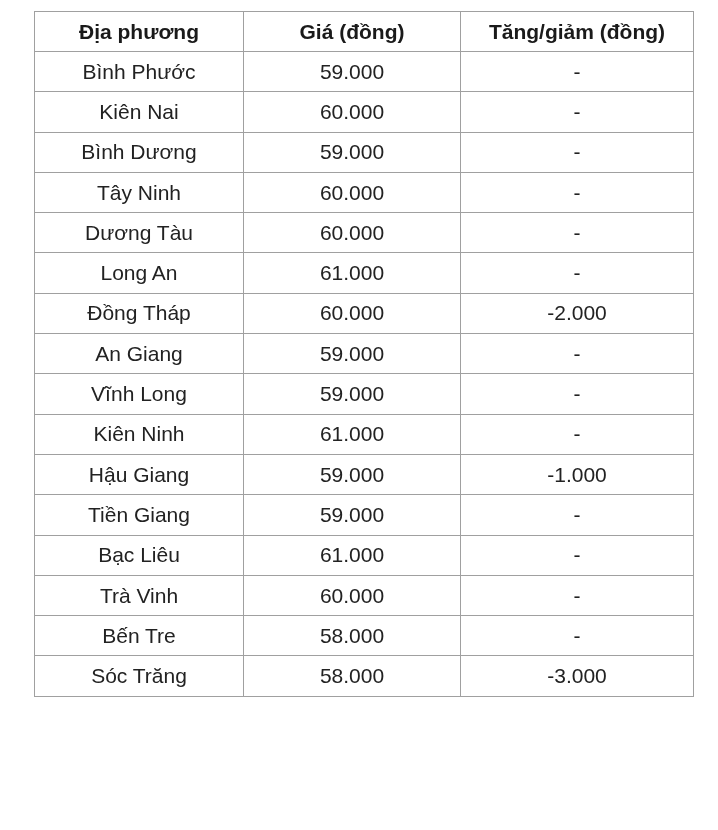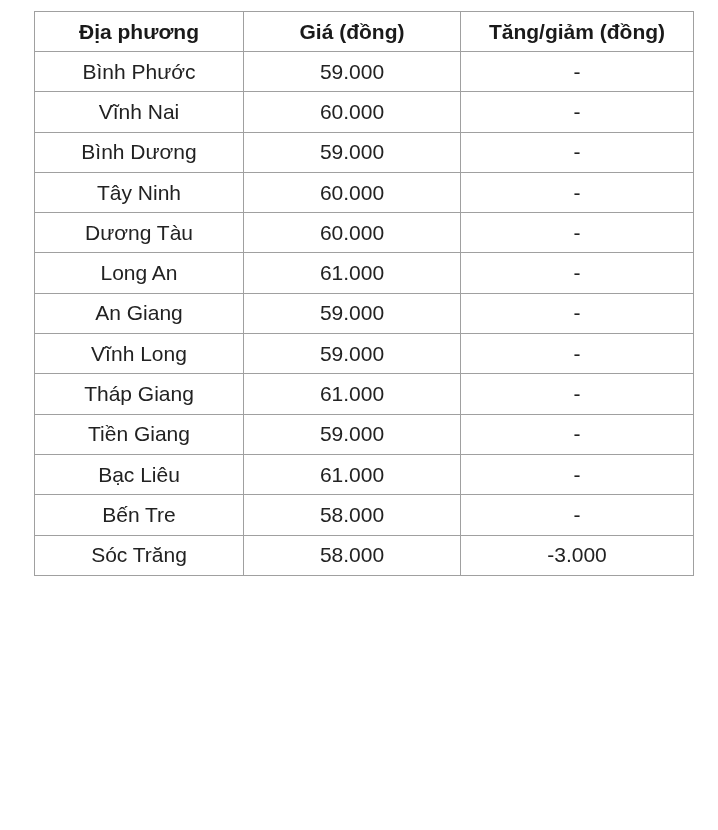--- a/index.html
+++ b/index.html
@@ -32,21 +32,21 @@
       <th>Tăng/giảm (đồng)</th>
     </tr>
   </thead>
   <tbody id="tbody">
       <tr>
         <td>Bình Phước</td>
         <td>59.000</td>
         <td>-</td>
       </tr>
       <tr>
-        <td>Vĩnh Nai</td>
+        <td>Kiên Nai</td>
         <td>60.000</td>
         <td>-</td>
       </tr>
       <tr>
         <td>Bình Dương</td>
         <td>59.000</td>
         <td>-</td>
       </tr>
       <tr>
         <td>Tây Ninh</td>
@@ -57,42 +57,57 @@
         <td>Dương Tàu</td>
         <td>60.000</td>
         <td>-</td>
       </tr>
       <tr>
         <td>Long An</td>
         <td>61.000</td>
         <td>-</td>
       </tr>
       <tr>
+        <td>Đồng Tháp</td>
+        <td>60.000</td>
+        <td>-2.000</td>
+      </tr>
+      <tr>
         <td>An Giang</td>
         <td>59.000</td>
         <td>-</td>
       </tr>
       <tr>
         <td>Vĩnh Long</td>
         <td>59.000</td>
         <td>-</td>
       </tr>
       <tr>
-        <td>Tháp Giang</td>
+        <td>Kiên Ninh</td>
         <td>61.000</td>
         <td>-</td>
+      </tr>
+      <tr>
+        <td>Hậu Giang</td>
+        <td>59.000</td>
+        <td>-1.000</td>
       </tr>
       <tr>
         <td>Tiền Giang</td>
         <td>59.000</td>
         <td>-</td>
       </tr>
       <tr>
         <td>Bạc Liêu</td>
         <td>61.000</td>
+        <td>-</td>
+      </tr>
+      <tr>
+        <td>Trà Vinh</td>
+        <td>60.000</td>
         <td>-</td>
       </tr>
       <tr>
         <td>Bến Tre</td>
         <td>58.000</td>
         <td>-</td>
       </tr>
       <tr>
         <td>Sóc Trăng</td>
         <td>58.000</td>

